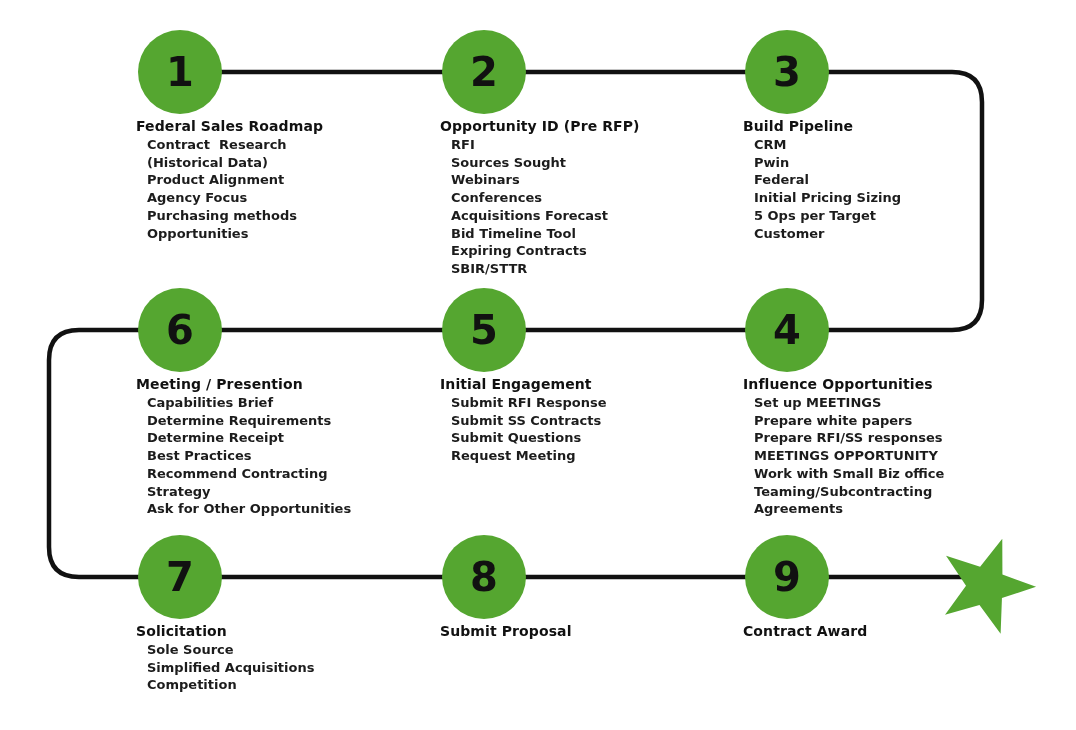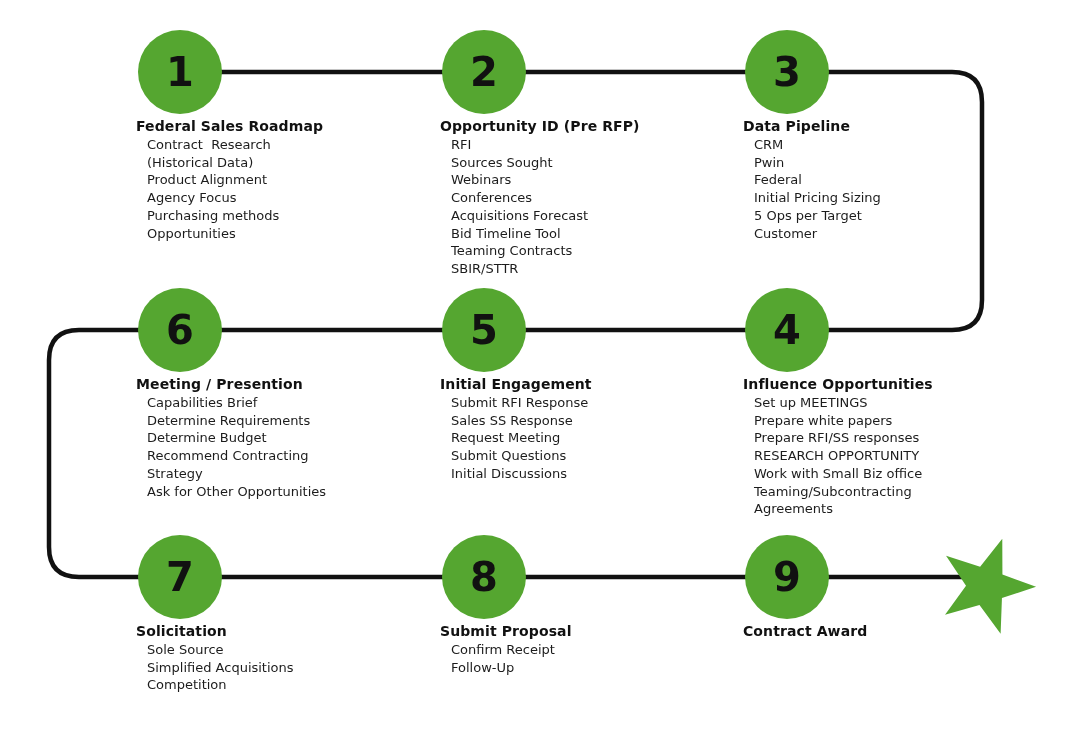--- a/index.html
+++ b/index.html
@@ -48,20 +48,21 @@
     margin: 4px 0 0 0;
     font-size: 14px;
     font-weight: bold;
     color: var(--ink);
     letter-spacing: 0.1px;
   }
   .items {
     list-style: none;
     margin: 2px 0 0 0;
     padding: 0 0 0 11px;
+    font-weight: bold;
   }
   .items li {
     font-size: 13px;
     line-height: 17.7px;
     color: var(--item-ink);
     white-space: pre-wrap;
   }
 </style>
 </head>
 <body>
@@ -93,79 +94,79 @@
         <span>2</span>
       </div>
     <div class="title">Opportunity ID (Pre RFP)</div>
     <ul class="items">
         <li>RFI</li>
         <li>Sources Sought</li>
         <li>Webinars</li>
         <li>Conferences</li>
         <li>Acquisitions Forecast</li>
         <li>Bid Timeline Tool</li>
-        <li>Teaming Contracts</li>
+        <li>Expiring Contracts</li>
         <li>SBIR/STTR</li>
       </ul>
   </div>
 
   <div class="section" style="left:743px; top:30px;">
     <div class="badge">
         <span>3</span>
       </div>
-    <div class="title">Data Pipeline</div>
+    <div class="title">Build Pipeline</div>
     <ul class="items">
         <li>CRM</li>
         <li>Pwin</li>
         <li>Federal</li>
         <li>Initial Pricing Sizing</li>
         <li>5 Ops per Target</li>
         <li>Customer</li>
       </ul>
   </div>
 
   <div class="section" style="left:136px; top:288px;">
     <div class="badge">
         <span>6</span>
       </div>
     <div class="title">Meeting / Presention</div>
     <ul class="items">
         <li>Capabilities Brief</li>
         <li>Determine Requirements</li>
-        <li>Determine Budget</li>
+        <li>Determine Receipt</li>
+        <li>Best Practices</li>
         <li>Recommend Contracting</li>
         <li>Strategy</li>
         <li>Ask for Other Opportunities</li>
       </ul>
   </div>
 
   <div class="section" style="left:440px; top:288px;">
     <div class="badge">
         <span>5</span>
       </div>
     <div class="title">Initial Engagement</div>
     <ul class="items">
         <li>Submit RFI Response</li>
-        <li>Sales SS Response</li>
+        <li>Submit SS Contracts</li>
+        <li>Submit Questions</li>
         <li>Request Meeting</li>
-        <li>Submit Questions</li>
-        <li>Initial Discussions</li>
       </ul>
   </div>
 
   <div class="section" style="left:743px; top:288px;">
     <div class="badge">
         <span>4</span>
       </div>
     <div class="title">Influence Opportunities</div>
     <ul class="items">
         <li>Set up MEETINGS</li>
         <li>Prepare white papers</li>
         <li>Prepare RFI/SS responses</li>
-        <li>RESEARCH OPPORTUNITY</li>
+        <li>MEETINGS OPPORTUNITY</li>
         <li>Work with Small Biz office</li>
         <li>Teaming/Subcontracting</li>
         <li>Agreements</li>
       </ul>
   </div>
 
   <div class="section" style="left:136px; top:535px;">
     <div class="badge">
         <span>7</span>
       </div>
@@ -175,24 +176,20 @@
         <li>Simplified Acquisitions</li>
         <li>Competition</li>
       </ul>
   </div>
 
   <div class="section" style="left:440px; top:535px;">
     <div class="badge">
         <span>8</span>
       </div>
     <div class="title">Submit Proposal</div>
-    <ul class="items">
-        <li>Confirm Receipt</li>
-        <li>Follow-Up</li>
-      </ul>
   </div>
 
   <div class="section" style="left:743px; top:535px;">
     <div class="badge">
         <span>9</span>
       </div>
     <div class="title">Contract Award</div>
     <ul class="items"></ul>
   </div>
 

